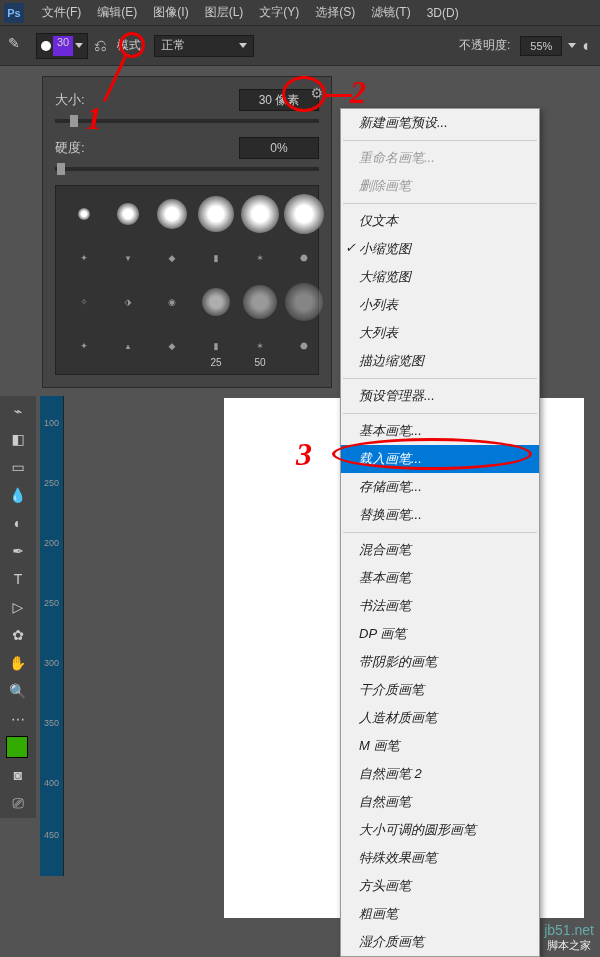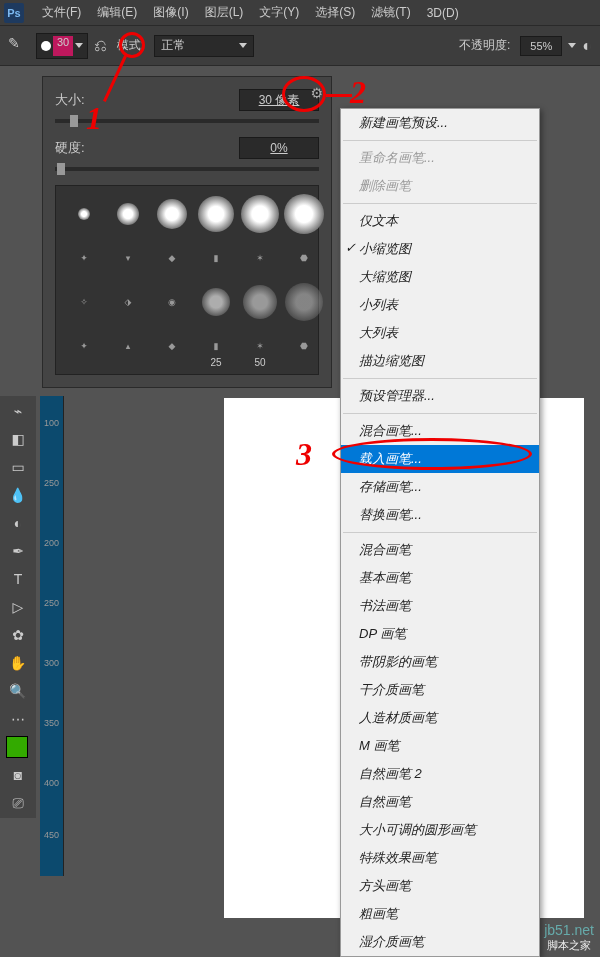--- a/index.html
+++ b/index.html
@@ -5,29 +5,29 @@
 * { margin: 0; padding: 0; box-sizing: border-box; font-family: "Microsoft YaHei", Arial, sans-serif; }
 body { background: #535353; width: 600px; height: 957px; overflow: hidden; position: relative; }
 
 .menubar { background: #3d3d3d; height: 26px; display: flex; align-items: center; padding: 0 4px; border-bottom: 1px solid #2a2a2a; }
 .ps-logo { width: 20px; height: 20px; background: #1e3a5f; color: #7cb9f0; font-weight: bold; font-size: 11px; display: flex; align-items: center; justify-content: center; border-radius: 2px; margin-right: 10px; }
 .menu-item { color: #ccc; font-size: 12px; padding: 4px 8px; cursor: pointer; }
 
 .options-bar { background: #3d3d3d; height: 40px; display: flex; align-items: center; padding: 0 8px; border-bottom: 1px solid #2a2a2a; position: relative; gap: 6px; }
 .brush-icon { width: 22px; height: 22px; color: #ccc; font-size: 14px; }
 .dropdown-arrow { width: 0; height: 0; border-left: 4px solid transparent; border-right: 4px solid transparent; border-top: 5px solid #ccc; display: inline-block; }
-.brush-size-box { background: #be185d; border: 1px solid #1a1a1a; color: #ccc; width: 32px; height: 20px; font-size: 11px; text-align: center; }
+.brush-size-box { background: #6d28d9; border: 1px solid #1a1a1a; color: #ccc; width: 32px; height: 20px; font-size: 11px; text-align: center; }
 .label { color: #ccc; font-size: 12px; margin: 0 4px; }
 .mode-select { background: #2a2a2a; border: 1px solid #1a1a1a; color: #ccc; height: 22px; width: 100px; font-size: 12px; padding: 0 6px; display: flex; align-items: center; justify-content: space-between; }
 .opacity-box { background: #2a2a2a; border: 1px solid #1a1a1a; color: #ccc; width: 42px; height: 20px; font-size: 11px; text-align: center; display:flex; align-items:center; justify-content:center; }
 
 .brush-panel { position: absolute; left: 42px; top: 76px; width: 290px; background: #444; border: 1px solid #2a2a2a; padding: 12px; z-index: 10; }
 .panel-row { display: flex; align-items: center; margin-bottom: 8px; }
 .panel-label { color: #ccc; font-size: 13px; width: 60px; }
-.panel-value { background: #2a2a2a; border: 1px solid #1a1a1a; color: #ccc; width: 80px; height: 22px; font-size: 12px; text-align: left; margin-left: auto; display:flex; align-items:center; justify-content:center;text-decoration:underline; }
+.panel-value { background: #2a2a2a; border: 1px solid #1a1a1a; color: #ccc; width: 80px; height: 22px; font-size: 12px; text-align: left; margin-left: auto; display:flex; align-items:center; justify-content:center; }
 .gear-icon { color: #aaa; font-size: 14px; margin-left: 8px; cursor:pointer; position:absolute; right:8px; top:8px; }
 .slider { width: 100%; height: 4px; background: #2a2a2a; margin: 6px 0 14px; position: relative; }
 .slider::after { content:''; position:absolute; left:15px; top:-4px; width:8px; height:12px; background:#999; }
 .slider2::after { left:2px; }
 
 .brush-grid { background: #333; padding: 8px; display: grid; grid-template-columns: repeat(6, 1fr); gap: 4px; border: 1px solid #222; }
 .brush-preset { width: 40px; height: 40px; display: flex; align-items: center; justify-content: center; color: #999; font-size: 9px; position:relative; }
 .circle { border-radius: 50%; background: radial-gradient(circle, #fff 30%, #777 70%, transparent 100%); }
 .brush-preset .lbl { position:absolute; bottom:-2px; font-size:10px; color:#ccc; }
 
@@ -157,21 +157,21 @@
     <div class="ctx-sep"></div>
     <div class="ctx-item">仅文本</div>
     <div class="ctx-item checked">小缩览图</div>
     <div class="ctx-item">大缩览图</div>
     <div class="ctx-item">小列表</div>
     <div class="ctx-item">大列表</div>
     <div class="ctx-item">描边缩览图</div>
     <div class="ctx-sep"></div>
     <div class="ctx-item">预设管理器...</div>
     <div class="ctx-sep"></div>
-    <div class="ctx-item">混合画笔...</div>
+    <div class="ctx-item">基本画笔...</div>
     <div class="ctx-item highlighted">载入画笔...</div>
     <div class="ctx-item">存储画笔...</div>
     <div class="ctx-item">替换画笔...</div>
     <div class="ctx-sep"></div>
     <div class="ctx-item">混合画笔</div>
     <div class="ctx-item">基本画笔</div>
     <div class="ctx-item">书法画笔</div>
     <div class="ctx-item">DP 画笔</div>
     <div class="ctx-item">带阴影的画笔</div>
     <div class="ctx-item">干介质画笔</div>

